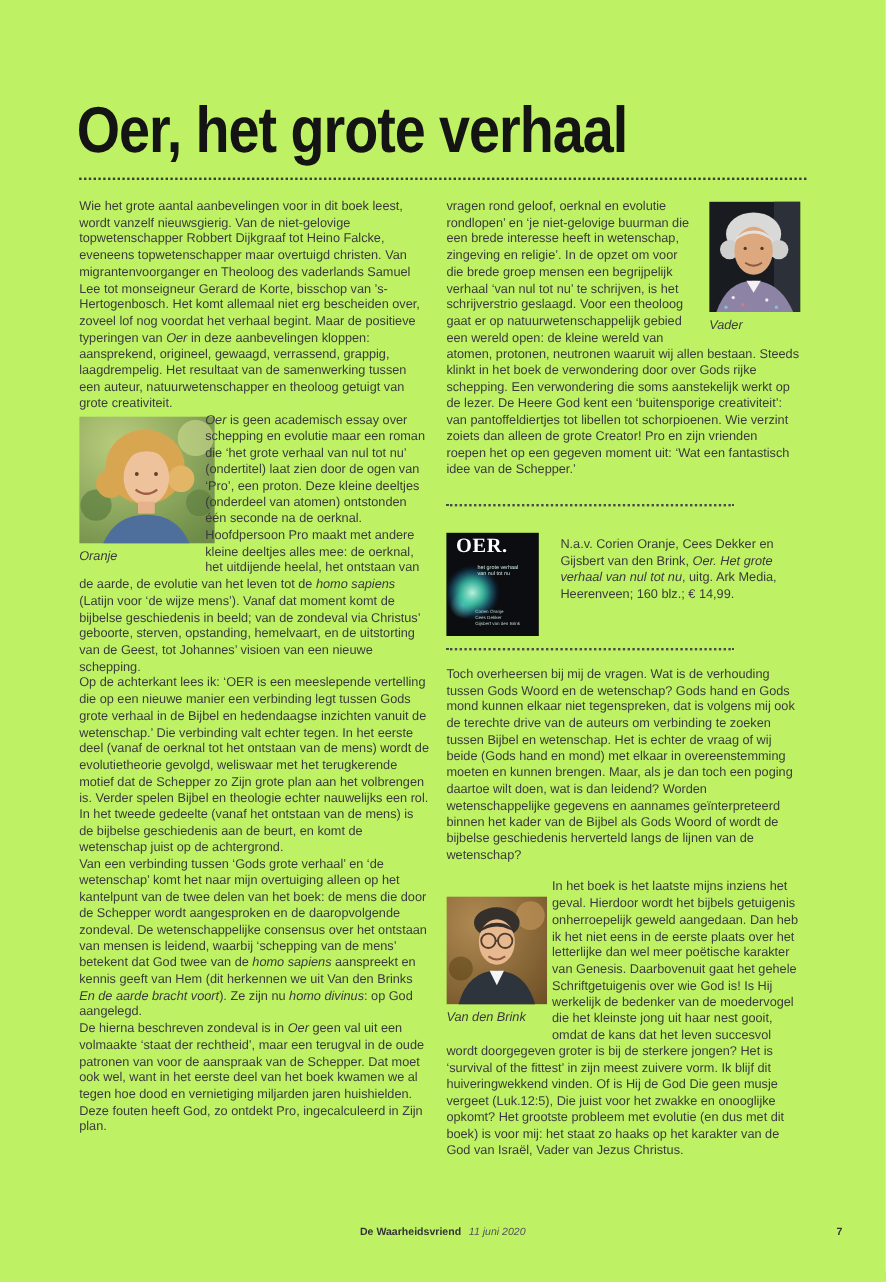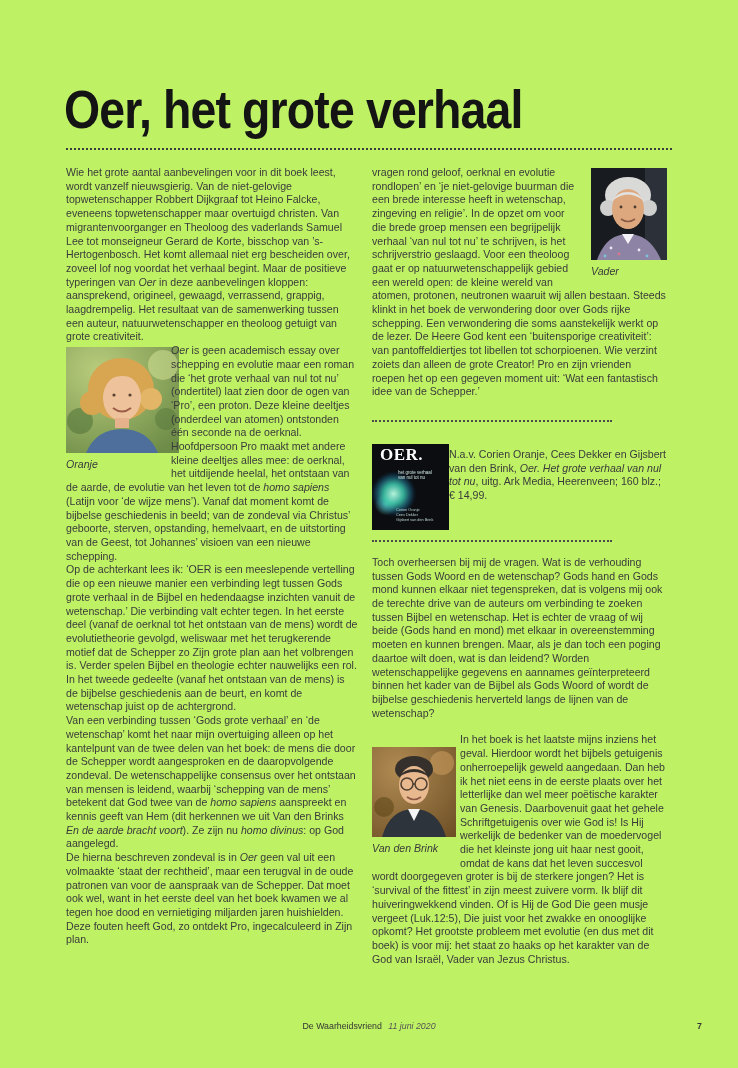--- a/index.html
+++ b/index.html
@@ -30,21 +30,21 @@
   figcaption{font-style:italic;font-size:10.6px;color:#3a3a3a;margin-top:5px;}
   .fig-oranje{float:left;width:95px;margin:3px 10px 2px 0;}
   .fig-dekker{float:right;width:76px;margin:2px 0 3px 12px;}
   .fig-vdb{float:left;width:84px;margin:14px 4px 3px 0;}
   .fig-oranje svg,.fig-dekker svg,.fig-vdb svg{display:block;}
   
   .sep{width:240px;height:0;border-top:2px dotted #4a4a4a;}
   .sep.s1{margin-top:21px;}
   .sep.s2{margin-top:10px;}
   
-  .book-info{display:flex;margin-top:22px;}
+  .book-info{display:flex;gap:18px;margin-top:22px;}
   .cover{
     position:relative;width:77px;height:86px;flex:0 0 77px;
     background:
       radial-gradient(circle 26px at 28% 58%, rgba(190,255,230,.95), rgba(63,214,184,.8) 38%, rgba(38,140,170,.5) 62%, rgba(20,70,110,.25) 78%, transparent 88%),
       radial-gradient(circle 14px at 18% 70%, rgba(120,230,200,.8), transparent 80%),
       #0b0d10;
   }
   .cover-title{
     position:absolute;left:8px;top:4px;color:#fff;
     font-family:"Liberation Serif",serif;font-weight:bold;font-size:17px;letter-spacing:.5px;
@@ -55,21 +55,21 @@
   }
   .cover-authors{
     position:absolute;left:24px;bottom:7px;color:#bcd4cf;font-size:3.8px;line-height:5px;
   }
   .book-text{padding-top:4px;flex:1;}
   
   .byline{text-align:right;font-weight:bold;color:#222;}
   .footer{
     position:absolute;left:0;right:0;top:1021px;text-align:center;font-size:8.8px;color:#333;
   }
-  .footer .mag{font-weight:normal;}
+  .footer .mag{font-weight:bold;}
   .footer .date{font-style:italic;color:#555;margin-left:4px;}
   .pagenum{
     position:absolute;top:1021px;right:36px;font-size:8.8px;font-weight:bold;color:#333;
   }
 </style>
 </head>
 <body>
 
 <div class="page">
 

